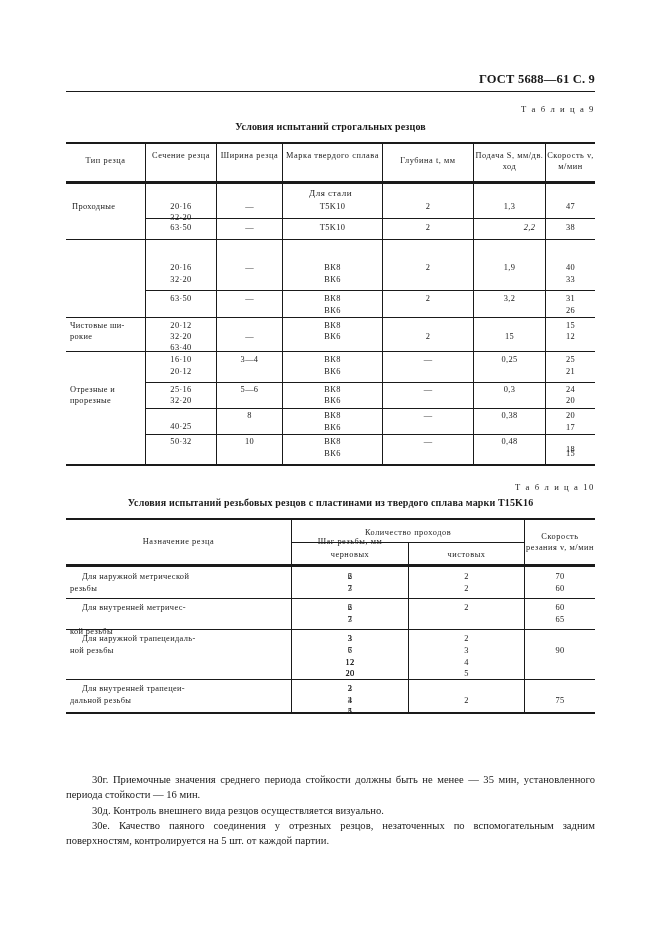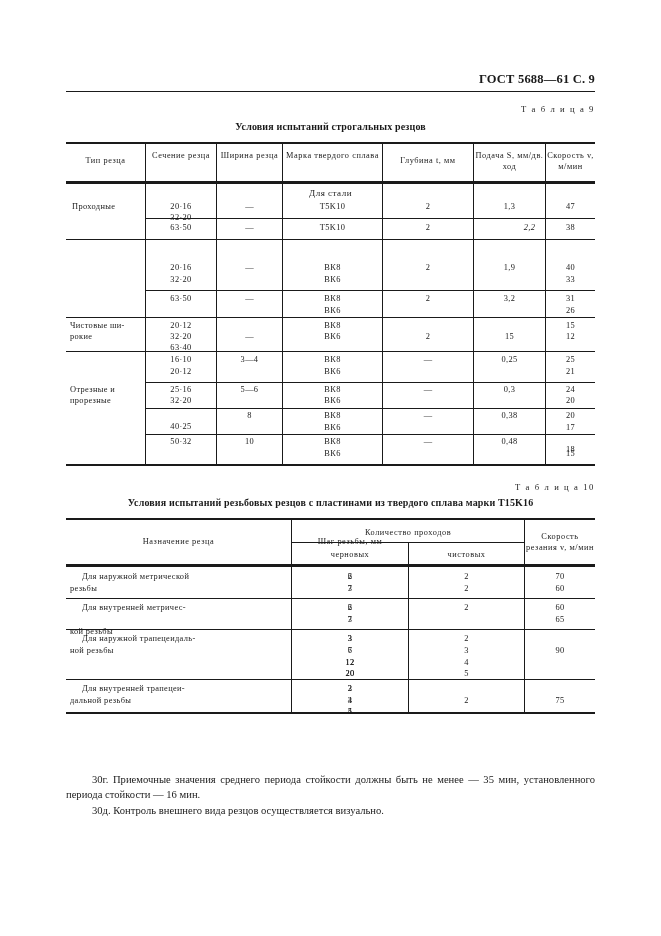--- a/index.html
+++ b/index.html
@@ -336,15 +336,16 @@
 
   <style>
     #t10 [data-name^="t10-r1-pitch"], #t10 [data-name^="t10-r2-pitch"],
     #t10 [data-name^="t10-r3-pitch"], #t10 [data-name^="t10-r4-pitch"] {
       left: 109px; width: 116px;
     }
   </style>
 
   <div class="para" style="top:772px;" data-name="paragraph-30g">30г. Приемочные значения среднего периода стойкости должны быть не менее — 35 мин, установленного периода стойкости — 16 мин.</div>
   <div class="para" style="top:803px;" data-name="paragraph-30d">30д. Контроль внешнего вида резцов осуществляется визуально.</div>
+  <div class="para" style="top:818px;" data-name="paragraph-30e">30е. Качество паяного соединения у отрезных резцов, незаточенных по вспомогательным задним поверхностям, контролируется на 5 шт. от каждой партии.</div>
 
 
 </div>
 
 </body></html>

